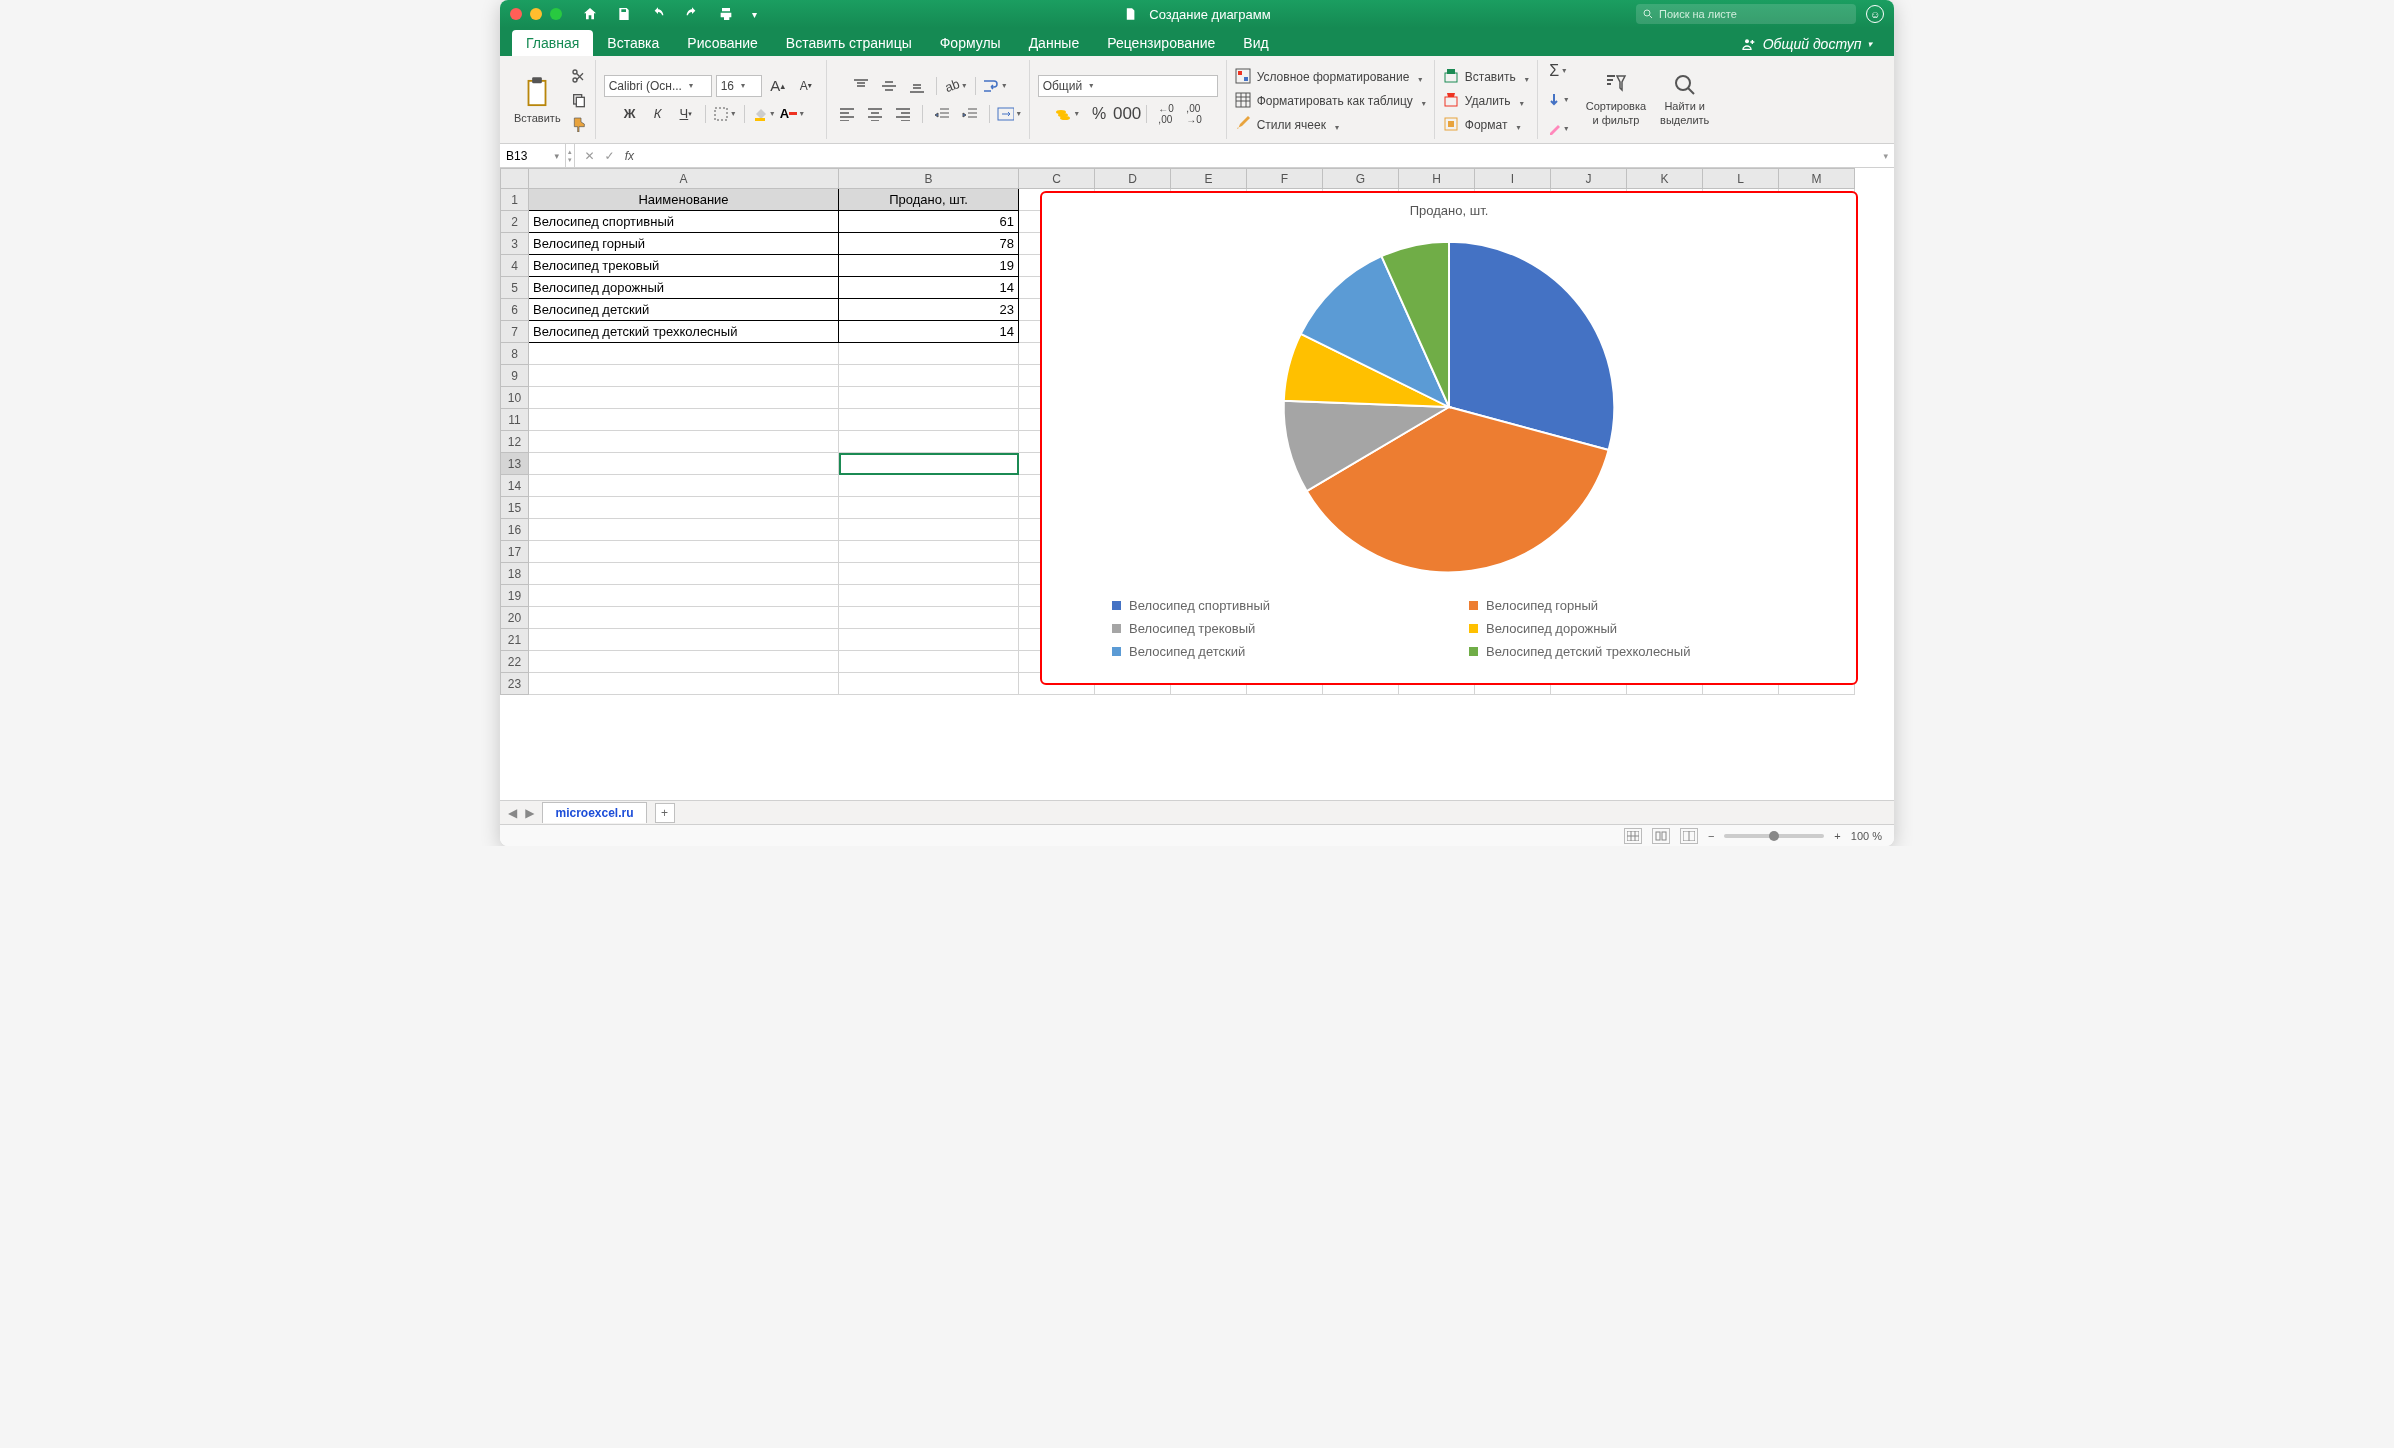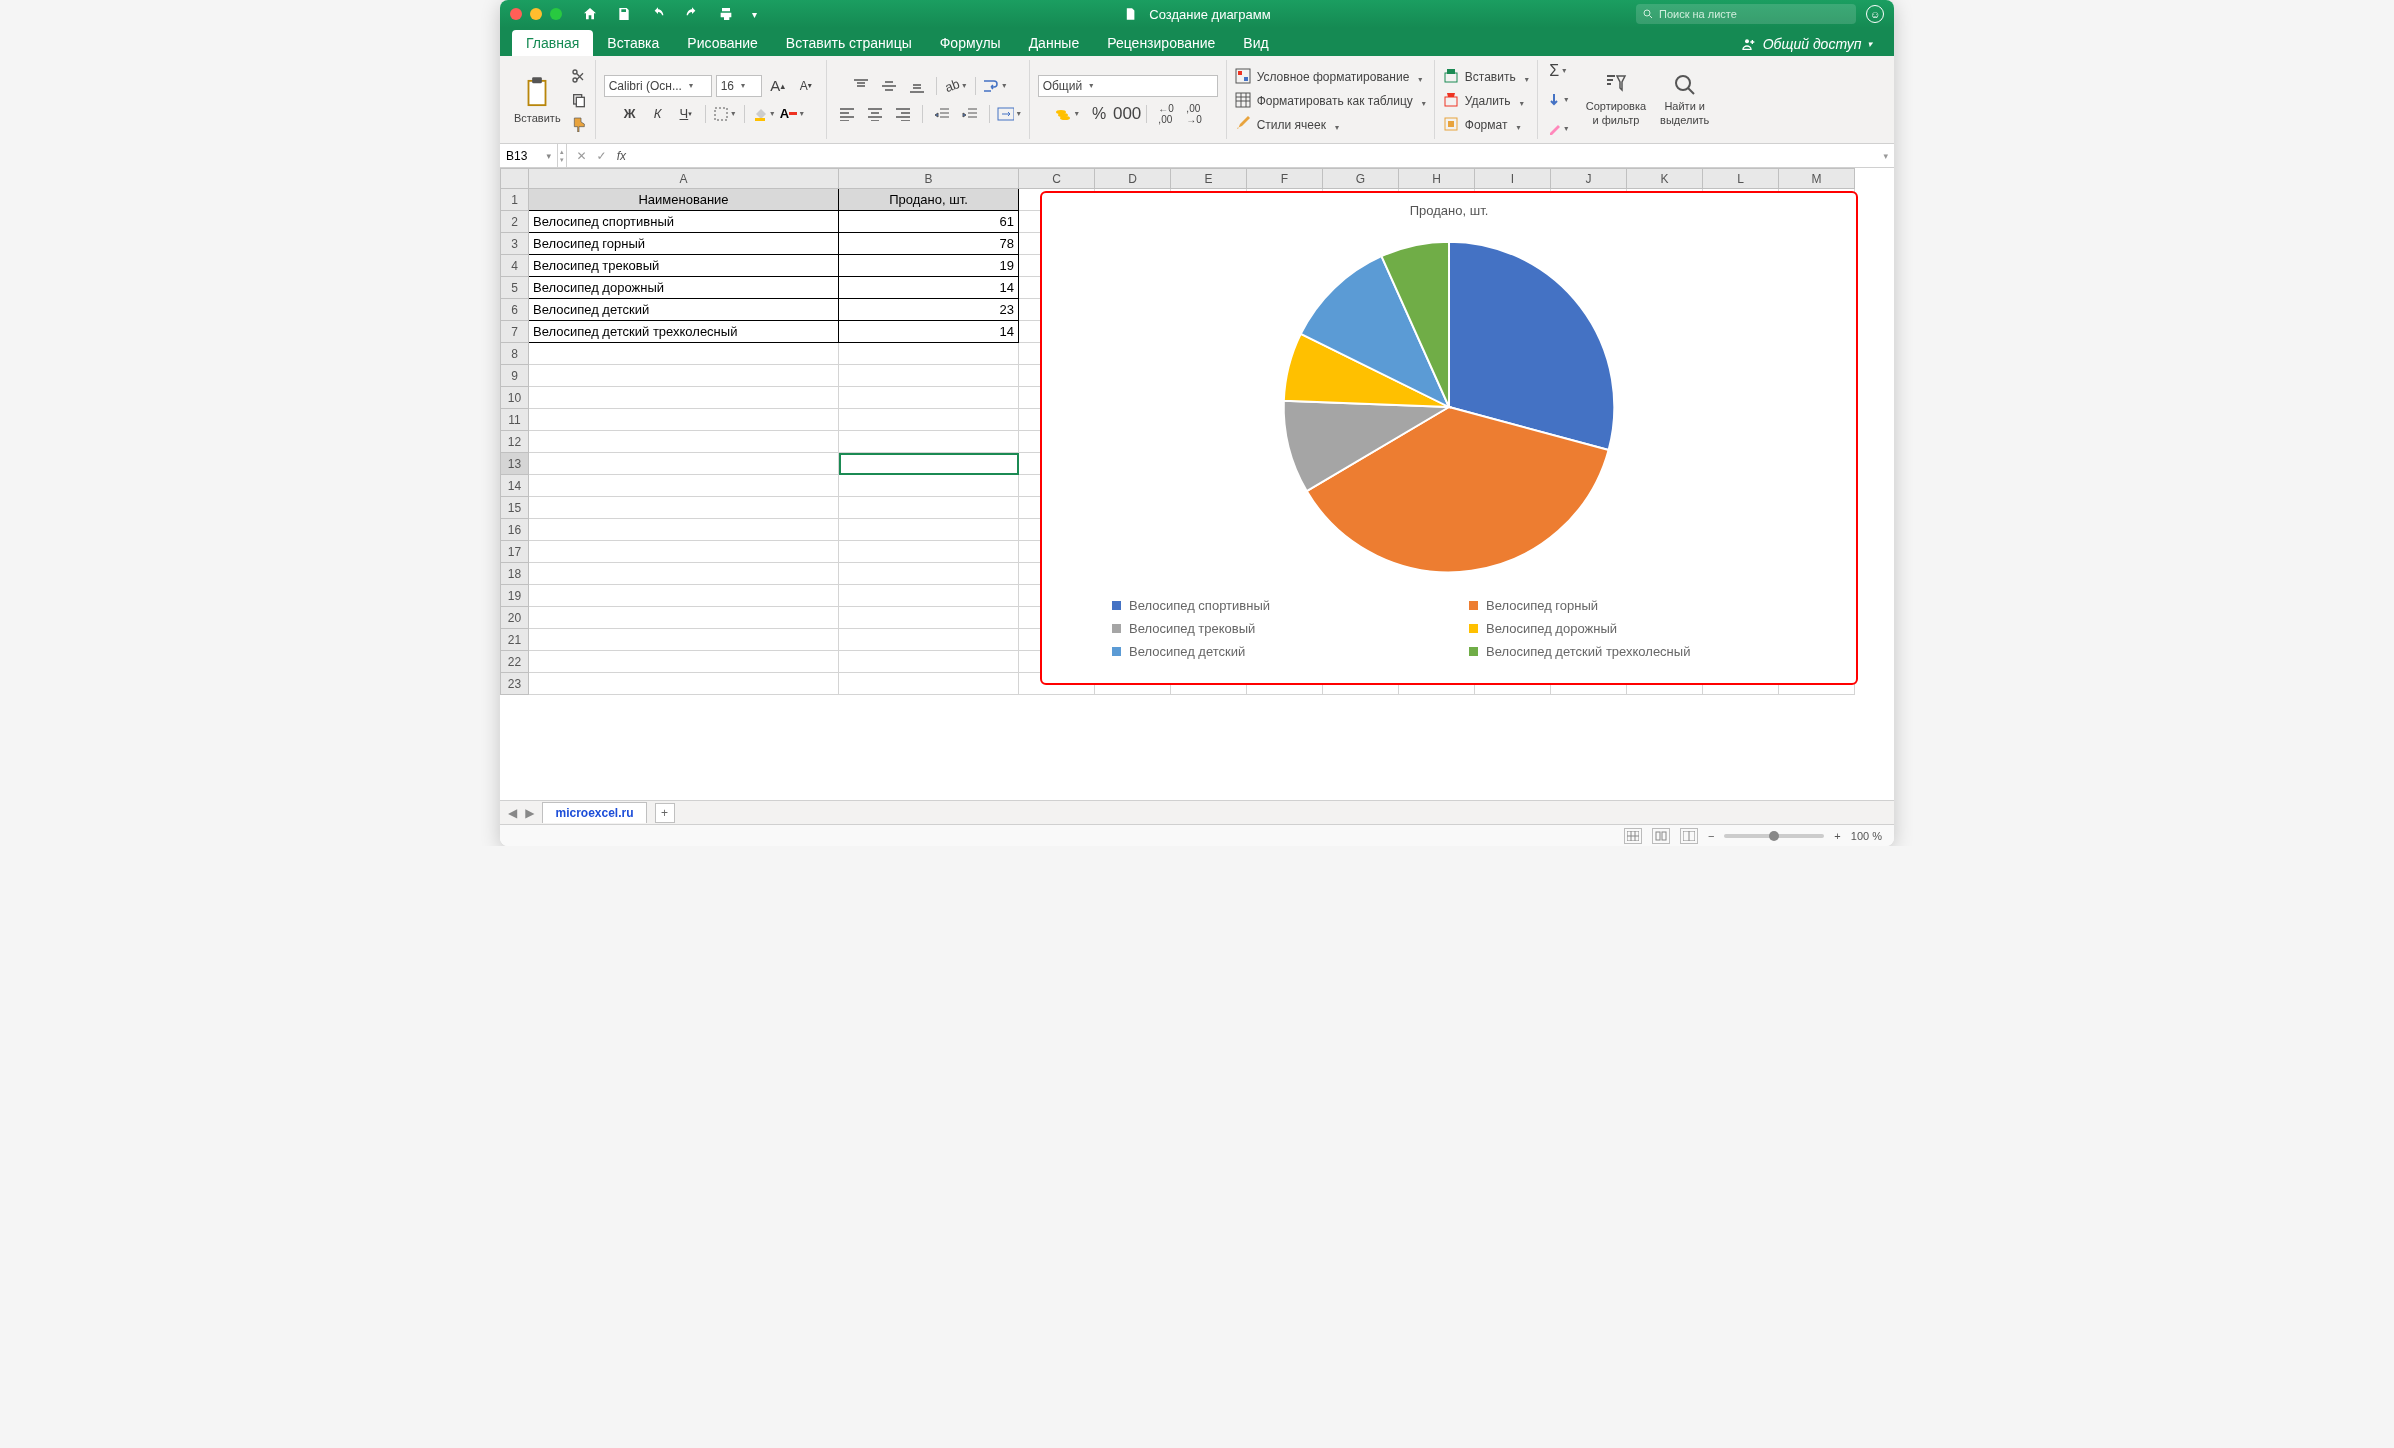--- a/index.html
+++ b/index.html
@@ -32,21 +32,21 @@
 .mini-ico { width: 16px; height: 16px; cursor: pointer; }
 .font-sel { height: 22px; border: 1px solid #c0c0c0; background: #fff; font-size: 12px; padding: 0 4px; display: flex; align-items: center; gap: 4px; }
 .font-row { display: flex; gap: 4px; align-items: center; }
 .fbtn { width: 24px; height: 22px; display: flex; align-items: center; justify-content: center; cursor: pointer; font-size: 13px; border-radius: 2px; }
 .dropdown-arrow::after { content: "▾"; font-size: 8px; margin-left: 3px; color: #666; }
 .big-btn { display: flex; flex-direction: column; align-items: center; gap: 2px; cursor: pointer; font-size: 11px; text-align: center; line-height: 1.2; padding: 0 4px; }
 .cell-menu-item { display: flex; align-items: flex-end; gap: 6px; font-size: 12px; cursor: pointer; padding: 1px 0; }
 
 
 .fbar { height: 24px; border-bottom: 1px solid #d0d0d0; display: flex; align-items: center; font-size: 12px; background: #fff; }
-.namebox { width: 58px; padding: 0 6px; border-right: 1px solid #d0d0d0; height: 100%; display: flex; align-items: center; }
+.namebox { width: 66px; padding: 0 6px; border-right: 1px solid #d0d0d0; height: 100%; display: flex; align-items: center; }
 .fb-btns { display: flex; gap: 10px; padding: 0 10px; color: #999; }
 .fx { font-style: italic; color: #555; }
 
 
 .grid-area { flex: 1; overflow: hidden; position: relative; background: #fff; }
 table.grid { border-collapse: collapse; font-size: 13px; table-layout: fixed; }
 .grid th { background: #e8e8e8; border: 1px solid #c0c0c0; font-weight: 400; color: #555; height: 20px; font-size: 12px; }
 .grid th.rowh { width: 28px; }
 .grid td { border: 1px solid #d4d4d4; height: 22px; padding: 0 4px; overflow: hidden; white-space: nowrap; }
 .colA { width: 310px; } .colB { width: 180px; }

